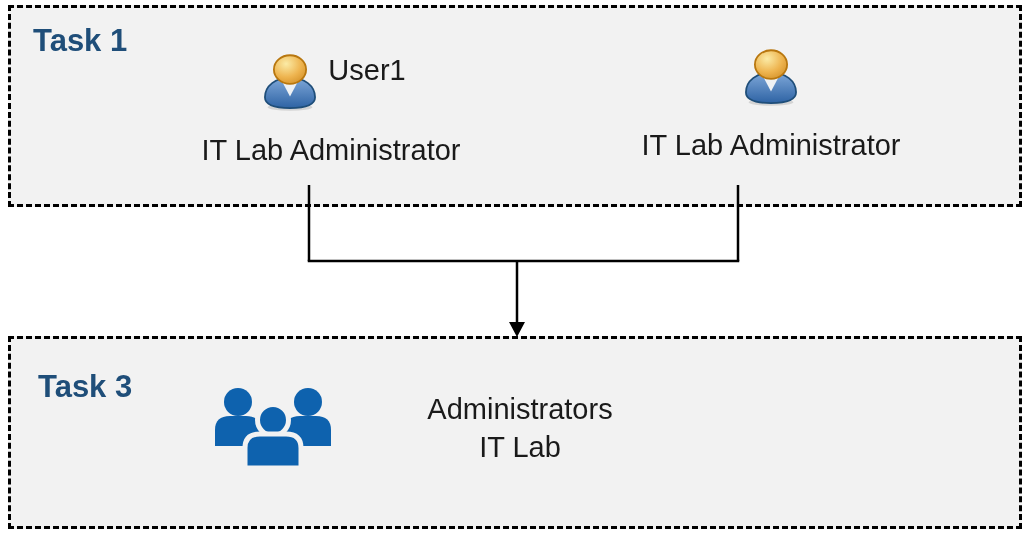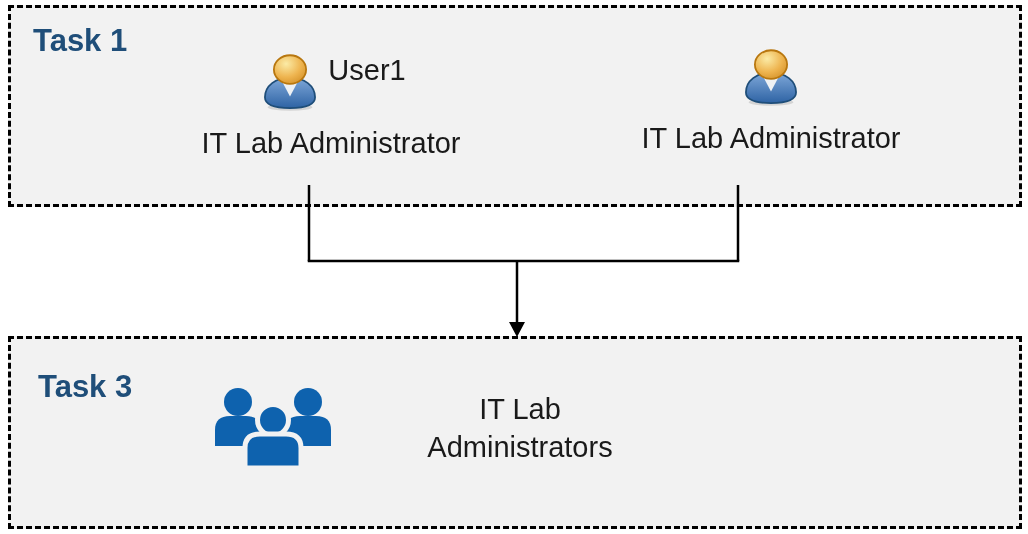--- a/index.html
+++ b/index.html
@@ -34,21 +34,21 @@
     text-align: center;
   }
   .user-group.left  { left: 125px; top: 45px; width: 390px; }
   .user-group.right { left: 560px; top: 40px; width: 400px; }
   .user-row {
     display: flex;
     justify-content: center;
     gap: 4px;
   }
   .user-name { font-size: 29px; line-height: 34px; }
-  .user-role { font-size: 29px; line-height: 34px; margin-top: 13px; white-space: nowrap; }
+  .user-role { font-size: 29px; line-height: 34px; margin-top: 20px; white-space: nowrap; }
   .connector {
     position: absolute;
     left: 0; top: 0;
     width: 1028px; height: 534px;
     pointer-events: none;
   }
   .group-icon-wrap {
     position: absolute;
     left: 213px; top: 383px;
     width: 120px; height: 104px;
@@ -127,22 +127,22 @@
         <path d="M2,62 L2,46 Q2,32 17,32 L33,32 Q48,32 48,46 L48,62 Z"></path>
         <circle cx="95" cy="18" r="14"></circle>
         <path d="M72,62 L72,46 Q72,32 87,32 L103,32 Q118,32 118,46 L118,62 Z"></path>
         <circle cx="60" cy="36" r="15.5" stroke="#f2f2f2" stroke-width="5"></circle>
         <path d="M32,84 L32,64 Q32,50 47,50 L73,50 Q88,50 88,64 L88,84 Z" stroke="#f2f2f2" stroke-width="5"></path>
       </g>
     </svg>
   </div>
 
   <div class="group-name">
+    <div>Administrators</div>
     <div>IT Lab</div>
-    <div>Administrators</div>
   </div>
 
   <svg class="connector" viewBox="0 0 1028 534">
     <g stroke="#000000" stroke-width="2.5" fill="none">
       <path d="M309,185 L309,261"></path>
       <path d="M738,185 L738,261"></path>
       <path d="M307.75,261 L739.25,261"></path>
       <path d="M517,261 L517,324"></path>
     </g>
     <polygon points="509,322 525,322 517,337" fill="#000000"></polygon>

